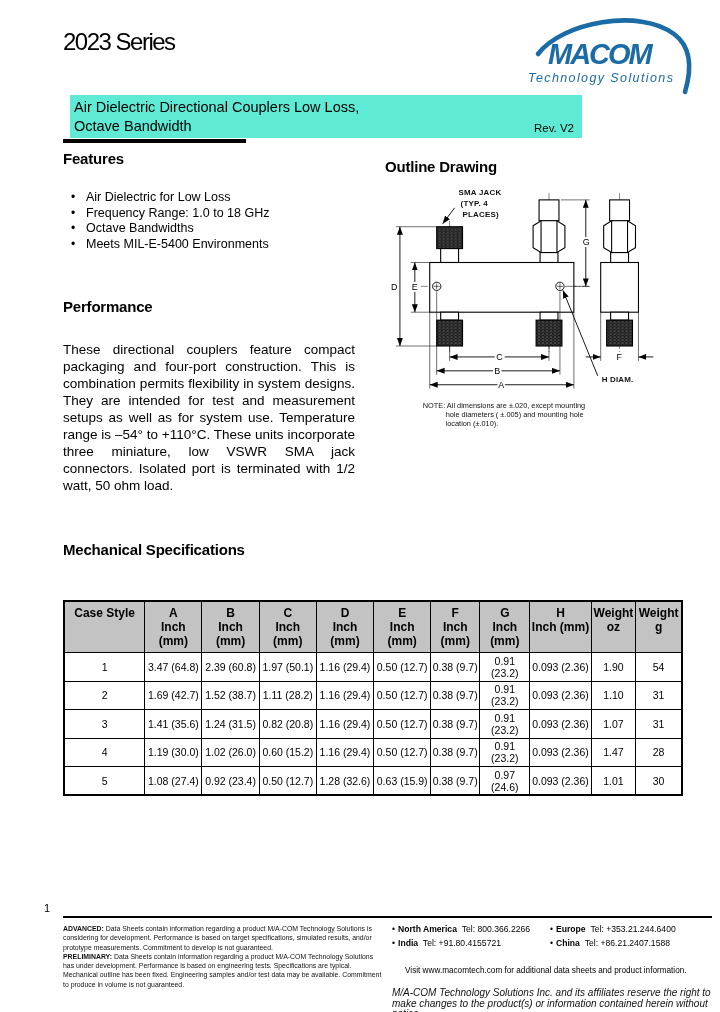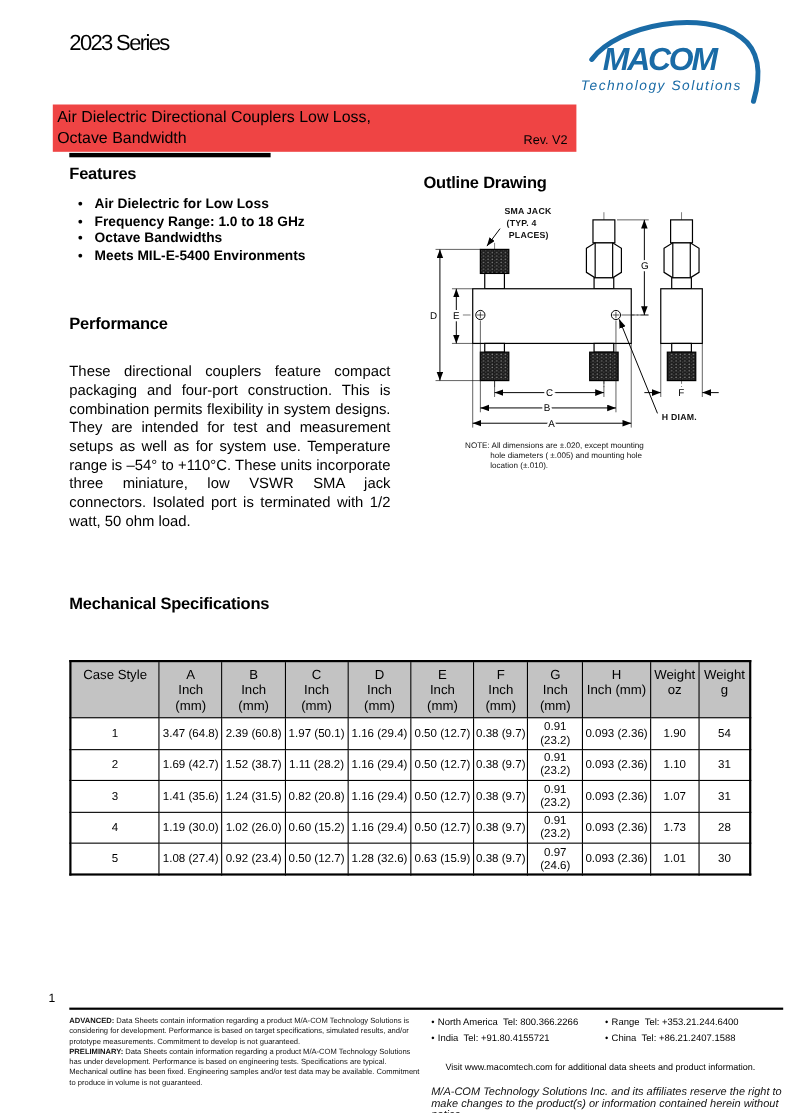--- a/index.html
+++ b/index.html
@@ -1,70 +1,70 @@
 <!DOCTYPE html>
 <html><head>
 <meta charset="utf-8">
 <style>
   * { margin:0; padding:0; box-sizing:border-box; }
   html,body { background:#fff; }
   body { font-family:"Liberation Sans","DejaVu Sans",sans-serif; color:#000; }
   .page { position:relative; width:720px; height:1012px; background:#fff; overflow:hidden; }
 
   
-  .title { position:absolute; left:63px; top:28px; font-size:20px; font-weight:400;
+  .title { position:absolute; left:63px; top:28px; font-size:24px; font-weight:400;
            letter-spacing:-1.5px; color:#000; }
   .logo { position:absolute; left:524px; top:16px; width:182px; height:80px; }
 
-  .graybar { position:absolute; left:48px; top:95px; width:476px; height:43px;
-             background:#ef4444; padding:3px 8px 2px 4px; }
+  .graybar { position:absolute; left:70px; top:95px; width:512px; height:43px;
+             background:#5eead4; padding:3px 8px 2px 4px; }
   .graybar .subtitle { font-size:14.5px; line-height:18.5px; color:#000; }
   .graybar .rev { position:absolute; right:8px; bottom:4px; font-size:11.5px; }
   .black-underline { position:absolute; left:63px; top:139px; width:183px; height:3.5px; background:#000; }
 
   h2.sec { font-size:15px; font-weight:bold; letter-spacing:-0.2px; }
 
   
   .left-col { position:absolute; left:63px; top:150px; width:292px; }
-  .features-list { list-style:none; margin-top:11px;font-weight:bold; }
+  .features-list { list-style:none; margin-top:23px; }
   .features-list li { position:relative; padding-left:23px; font-size:12.5px; line-height:15.5px; }
   .features-list li::before { content:"•"; position:absolute; left:8px; top:0; font-size:12px; }
   .desc-head { margin-top:46px; }
   .desc-text { margin-top:26px; font-size:13.5px; line-height:17px; text-align:justify; }
 
   
   .right-col { position:absolute; left:385px; top:158px; width:332px; }
   .drawing { margin-top:6px; margin-left:2px; }
   .drawing text { font-family:"Liberation Sans","DejaVu Sans",sans-serif; }
   .dimlabel { font-size:9px; paint-order:stroke; stroke:#fff; stroke-width:4px; fill:#000; }
   .anno { font-size:8px; fill:#111; font-weight:bold; letter-spacing:0.2px; }
   .note { font-size:7.4px; fill:#111; }
 
   
   .mech-head { position:absolute; left:63px; top:541px; }
   table.spec { position:absolute; left:63px; top:600px; width:620px;
                border-collapse:collapse; table-layout:fixed; }
   table.spec th, table.spec td { border:1px solid #000; text-align:center; }
   table.spec { border:2px solid #000; }
-  table.spec th { background:#c3c3c3; font-size:12px; font-weight:normal;
+  table.spec th { background:#c3c3c3; font-size:12px; font-weight:bold;
                   vertical-align:top; padding:4px 1px 4px; line-height:14px; height:50px; }
   table.spec td { font-size:10.5px; height:28.5px; padding:0 1px; background:#fff; }
   col.c-case{width:13.2%} col.c-dim{width:9.35%} col.c-f{width:8%} col.c-g{width:8.2%}
   col.c-h{width:10%} col.c-woz{width:7.3%} col.c-wg{width:7.55%}
 
   
   .pageno { position:absolute; left:44px; top:902px; font-size:11px; }
   .foot-rule { position:absolute; left:63px; top:916px; width:649px; height:2px; background:#000; }
   .foot-left { position:absolute; left:63px; top:924px; width:320px; font-size:6.9px; line-height:9.3px; color:#111; }
   .foot-left b { font-weight:bold; }
   .foot-right { position:absolute; left:392px; top:924px; width:322px; }
   .contacts { display:grid; grid-template-columns:158px 164px; row-gap:3px; }
   .contact { font-size:8.6px; line-height:11px; }
   .contact .bullet { margin-right:3px; }
-  .contact b { font-weight:normal; }
+  .contact b { font-weight:bold; }
   .visit { margin-top:17px; padding-left:13px; font-size:8.2px; }
   .legal { margin-top:13px; font-size:10px; line-height:10.5px; font-style:italic; color:#111; }
 </style>
 </head>
 <body>
 
 <div class="page">
 
   <div class="title">2023 Series</div>
 
@@ -314,21 +314,21 @@
         <tr>
           <td>4</td>
           <td>1.19 (30.0)</td>
           <td>1.02 (26.0)</td>
           <td>0.60 (15.2)</td>
           <td>1.16 (29.4)</td>
           <td>0.50 (12.7)</td>
           <td>0.38 (9.7)</td>
           <td>0.91 (23.2)</td>
           <td>0.093 (2.36)</td>
-          <td>1.73</td>
+          <td>1.47</td>
           <td>28</td>
         </tr>
         <tr>
           <td>5</td>
           <td>1.08 (27.4)</td>
           <td>0.92 (23.4)</td>
           <td>0.50 (12.7)</td>
           <td>1.28 (32.6)</td>
           <td>0.63 (15.9)</td>
           <td>0.38 (9.7)</td>
@@ -344,21 +344,21 @@
   <div class="foot-rule"></div>
 
   <div class="foot-left">
     <div><b>ADVANCED:</b><span> Data Sheets contain information regarding a product M/A-COM Technology Solutions is considering for development. Performance is based on target specifications, simulated results, and/or prototype measurements. Commitment to develop is not guaranteed.</span></div>
     <div><b>PRELIMINARY:</b><span> Data Sheets contain information regarding a product M/A-COM Technology Solutions has under development. Performance is based on engineering tests. Specifications are typical. Mechanical outline has been fixed. Engineering samples and/or test data may be available. Commitment to produce in volume is not guaranteed.</span></div>
   </div>
 
   <div class="foot-right">
     <div class="contacts">
       <div class="contact"><span class="bullet">•</span><b>North America</b>&nbsp;&nbsp;<span>Tel: 800.366.2266</span></div>
-      <div class="contact"><span class="bullet">•</span><b>Range</b>&nbsp;&nbsp;<span>Tel: +353.21.244.6400</span></div>
+      <div class="contact"><span class="bullet">•</span><b>Europe</b>&nbsp;&nbsp;<span>Tel: +353.21.244.6400</span></div>
       <div class="contact"><span class="bullet">•</span><b>India</b>&nbsp;&nbsp;<span>Tel: +91.80.4155721</span></div>
       <div class="contact"><span class="bullet">•</span><b>China</b>&nbsp;&nbsp;<span>Tel: +86.21.2407.1588</span></div>
     </div>
     <div class="visit">Visit www.macomtech.com for additional data sheets and product information.</div>
     <div class="legal">M/A-COM Technology Solutions Inc. and its affiliates reserve the right to make changes to the product(s) or information contained herein without notice.</div>
   </div>
 
 </div>
 
 </body></html>

